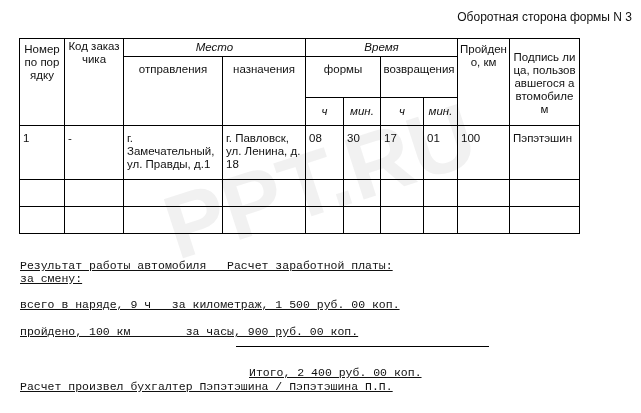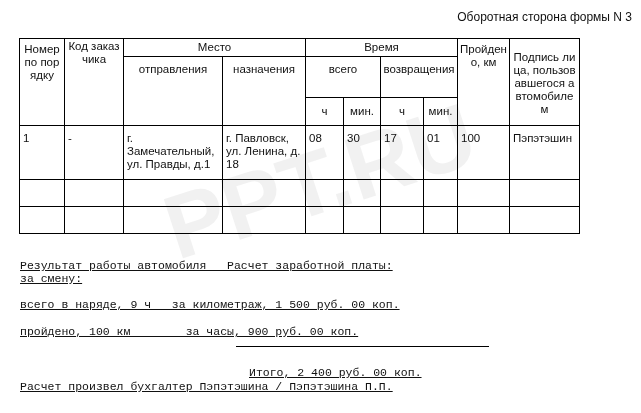--- a/index.html
+++ b/index.html
@@ -1,21 +1,21 @@
 <!DOCTYPE html>
 <html><head>
 <meta charset="utf-8">
 <style>
   html, body { margin: 0; padding: 0; background: #ffffff; }
   body { width: 641px; height: 413px; position: relative; overflow: hidden; font-family: "Liberation Sans", sans-serif; color: #111; }
   .form-caption { position: absolute; top: 10px; right: 9px; font-size: 12px; }
   table.trip { position: absolute; left: 19px; top: 38px; border-collapse: collapse; table-layout: fixed; font-size: 11.5px; line-height: 13px; }
   table.trip td { border: 1px solid #000; padding: 1px 2px; vertical-align: top; text-align: center; overflow: hidden; word-break: break-all; }
   table.trip td.body { text-align: left; padding: 6px 3px 0 3px; }
-  td.mid { vertical-align: middle !important; }
+  td.mid { vertical-align: middle !important; font-style: italic; }
   .mono { position: absolute; left: 20px; font-family: "Liberation Mono", monospace; font-size: 11.5px; white-space: pre; color: #111; text-decoration: underline; }
   .rule { position: absolute; left: 236px; top: 346px; width: 253px; height: 1px; background: #000; }
   .watermark { position: absolute; left: 160px; top: 130px; font-size: 90px; font-weight: bold; color: rgba(200,200,200,0.25); transform: rotate(-18deg); pointer-events: none; font-family: "Liberation Sans", sans-serif; }
 </style>
 </head>
 <body>
 
 <div class="form-caption">Оборотная сторона формы N 3</div>
 
 <div class="watermark">PPT.RU</div>
@@ -38,21 +38,21 @@
     <td rowspan="3" style="padding-top:4px">Номер по порядку</td>
     <td rowspan="3" style="">Код заказчика</td>
     <td colspan="2" class="mid">Место</td>
     <td colspan="4" class="mid">Время</td>
     <td rowspan="3" style="padding-top:4px">Пройдено, км</td>
     <td rowspan="3" style="padding-top:12px">Подпись лица, пользовавшегося автомобилем</td>
   </tr>
   <tr style="height:41px">
     <td rowspan="2" style="padding-top:6px">отправления</td>
     <td rowspan="2" style="padding-top:6px">назначения</td>
-    <td colspan="2" style="padding-top:6px">всего</td>
+    <td colspan="2" style="padding-top:6px">формы</td>
     <td colspan="2" style="padding-top:6px">возвращения</td>
   </tr>
   <tr style="height:28px">
     <td class="mid">ч</td>
     <td class="mid">мин.</td>
     <td class="mid">ч</td>
     <td class="mid">мин.</td>
   </tr>
   <tr style="height:54px">
     <td class="body">1</td>

